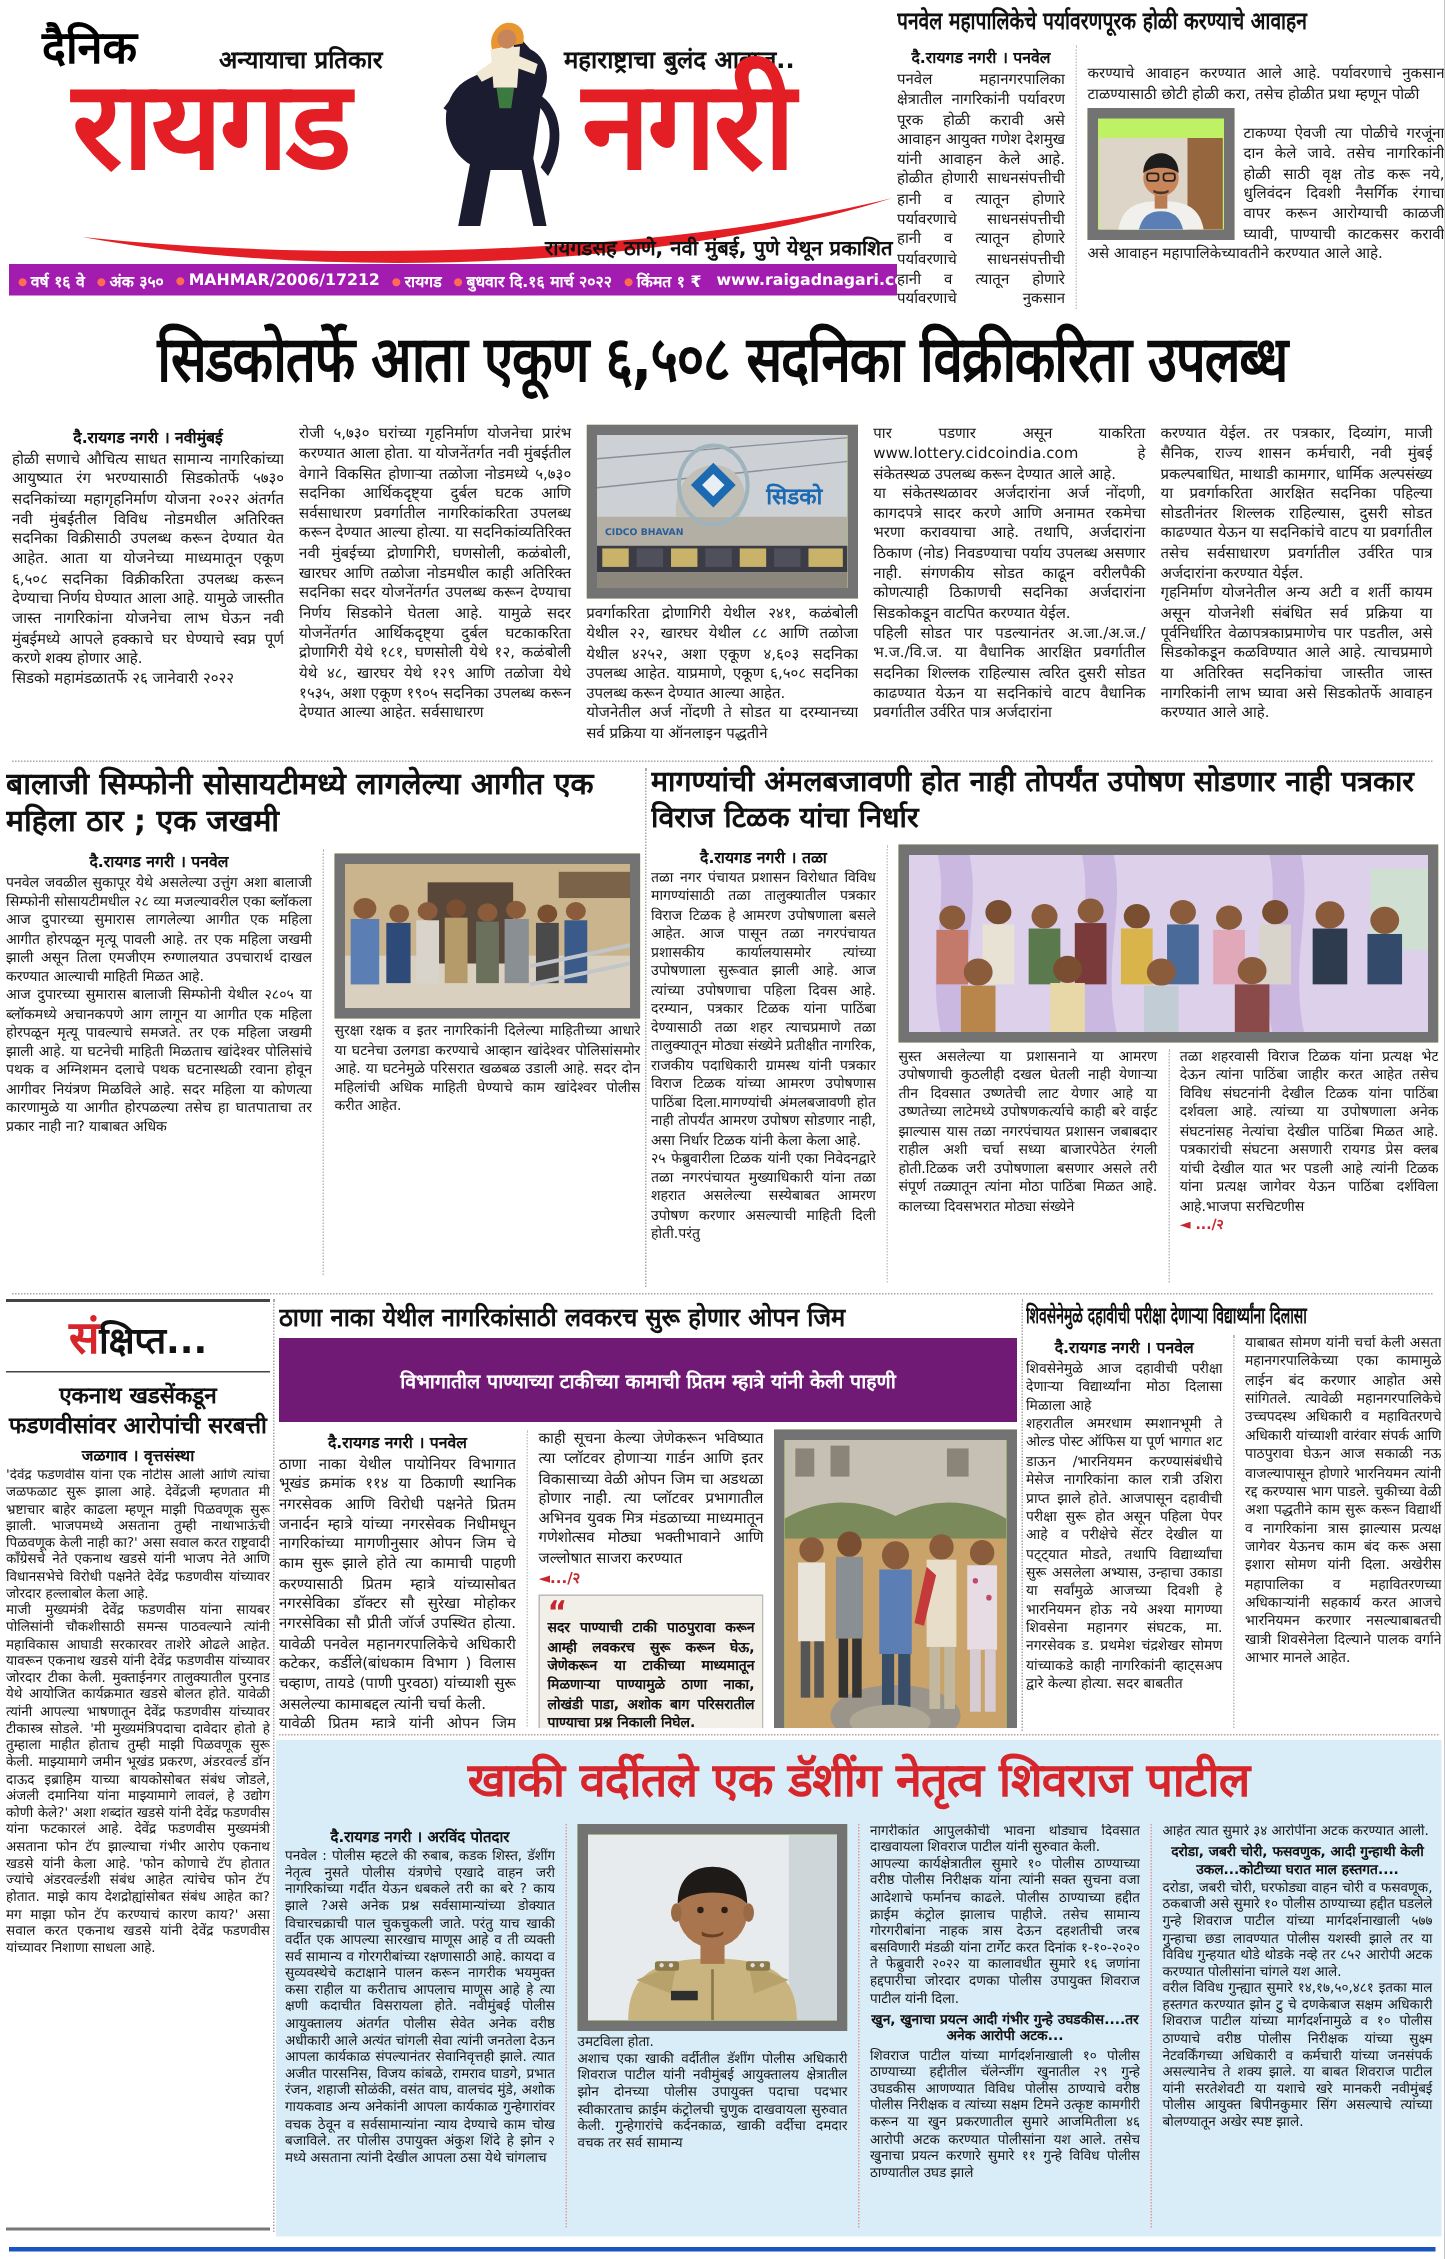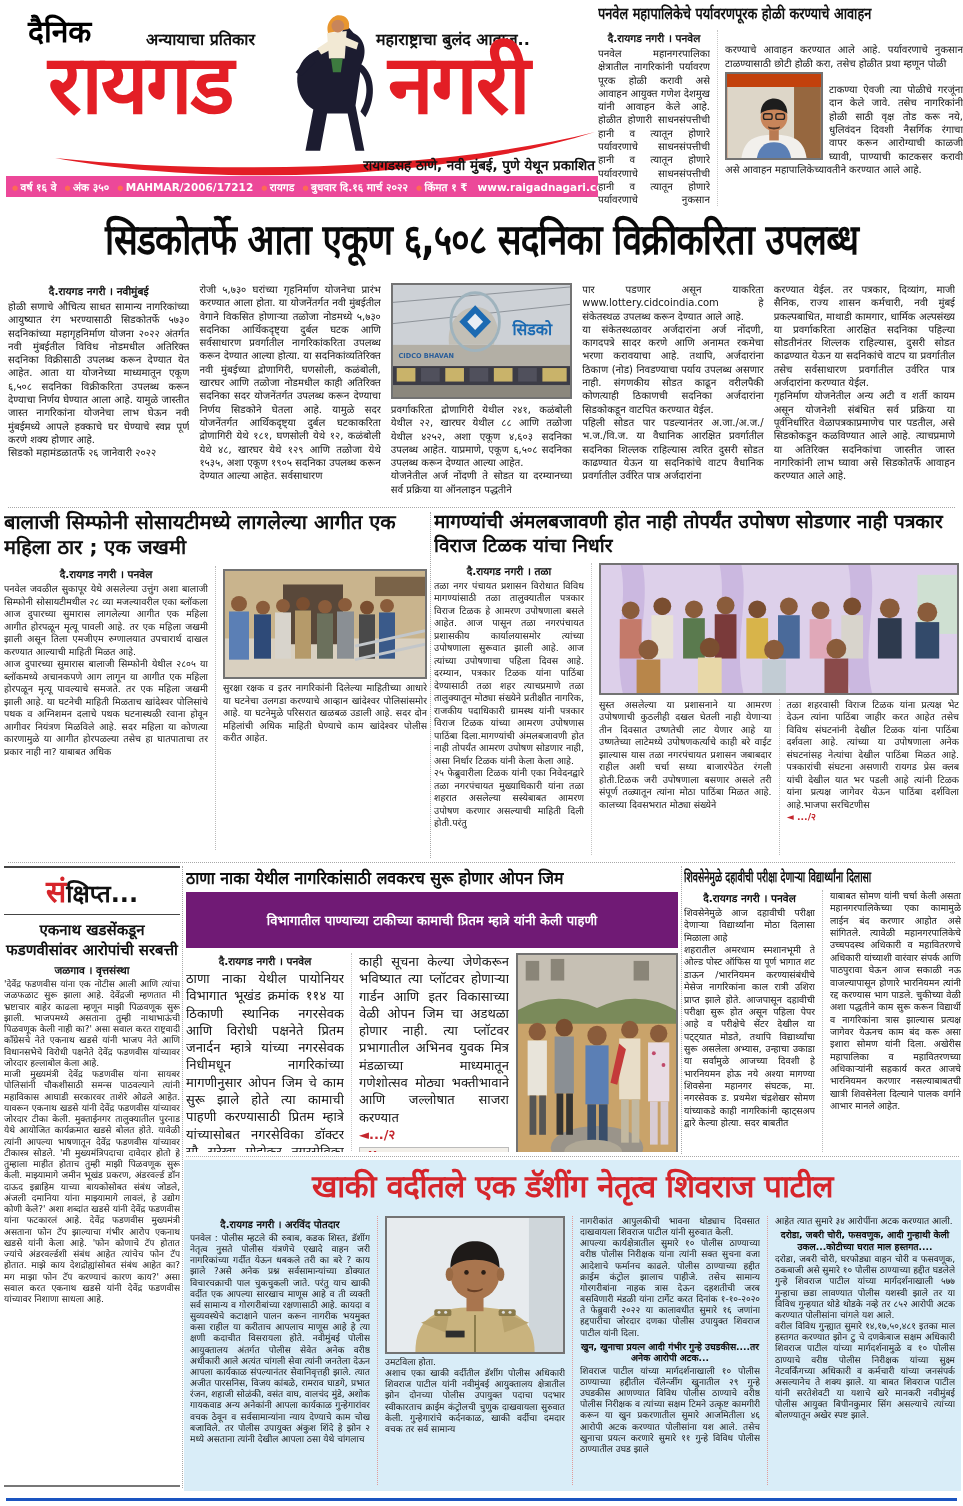--- a/index.html
+++ b/index.html
@@ -6,34 +6,34 @@
   .page{position:relative;width:963px;height:1506px;margin:0 auto;background:#ffffff;
         font-family:"DejaVu Sans","Liberation Sans",sans-serif;color:#111;overflow:hidden;}
   .abs{position:absolute;}
   h1,h2,h3,p{margin:0;}
   
   .m-dainik{left:28px;top:10px;font-family:"DejaVu Serif","Liberation Serif",serif;font-size:30px;font-weight:bold;color:#000;}
   .m-slog1{left:146px;top:28px;font-size:16px;font-weight:bold;}
   .m-slog2{left:376px;top:28px;font-size:16px;font-weight:bold;}
   .m-title{font-size:82px;line-height:1;font-weight:bold;color:#e31e25;letter-spacing:-2px;}
   .m-pub{right:368px;top:156px;font-size:13.5px;font-weight:bold;}
-  .m-infobar{left:6px;top:176px;width:592px;height:21px;background:#ec4899;color:#fff;
+  .m-infobar{left:6px;top:176px;width:592px;height:21px;background:#a21caf;color:#fff;
              font-size:10.5px;font-weight:bold;display:flex;align-items:center;padding:0 6px;box-sizing:border-box;white-space:nowrap;overflow:hidden;}
   .m-infobar span.itm::before{content:"● ";color:#ff6a55;font-size:7px;vertical-align:1px;}
   .m-infobar span.itm{margin-right:8px;}
   .m-infobar .web{margin-left:2px;}
   
   .by{font-weight:bold;font-size:10.5px;text-align:center;margin:1px 0 2px;}
   .bt{font-size:10px;line-height:1.33;text-align:justify;white-space:pre-line;color:#151515;}
   .cols{display:flex;}
   .cols>*{flex:1;min-width:0;overflow:hidden;}
   .cols>*+*{border-left:1px dotted #b9b9b9;padding-left:7px;margin-left:7px;}
   .cols.nodiv>*+*{border-left:none;margin-left:0;padding-left:0;}
   .cols.nodiv{gap:10px;}
-  .photo{background:#c2410c;overflow:hidden;border:2px solid #737373;box-sizing:border-box;}
+  .photo{background:#bef264;overflow:hidden;border:7px solid #737373;box-sizing:border-box;}
   .photo svg{display:block;width:100%;height:100%;}
   .cont{color:#c4272e;font-weight:bold;white-space:nowrap;}
   .hdiv{border-top:1px dotted #a8a8a8;height:0;}
   .vdiv{border-left:1px dotted #a8a8a8;width:0;}
   
   .holi{left:598px;top:2px;width:365px;height:205px;overflow:hidden;}
   .holi h2{font-size:16px;font-weight:bold;transform:scaleX(.8);transform-origin:0 50%;white-space:nowrap;}
   .holi-body{display:flex;margin-top:6px;}
   .holi-colA{width:112px;flex:none;overflow:hidden;height:176px;}
   .holi-colB{flex:1;min-width:0;margin-left:7px;border-left:1px dotted #c5c5c5;padding-left:7px;overflow:hidden;height:176px;}
@@ -62,21 +62,21 @@
   .sank .bt{font-size:9px;line-height:1.25;}
   .sank .endrule{border-top:2px solid #777;margin-top:6px;}
   .og{left:186px;top:866px;width:492px;height:286px;overflow:hidden;}
   .og h2{font-size:17px;font-weight:bold;white-space:nowrap;transform:scaleX(.93);transform-origin:0 50%;}
   .og-banner{margin-top:3px;background:#701a75;color:#fff;font-weight:bold;font-size:13px;text-align:center;
              padding:19px 4px;white-space:nowrap;overflow:hidden;}
   .og-body{display:flex;margin-top:5px;height:228px;}
   .og-c1{width:158px;flex:none;overflow:hidden;}
   .og-c2{width:150px;flex:none;overflow:hidden;margin-left:7px;border-left:1px dotted #c5c5c5;padding-left:7px;}
   .og-photo{flex:1;margin-left:7px;height:228px;}
-  .og .bt{font-size:13px;}
+  .og .bt{font-size:10px;}
   .qbox{margin-top:4px;background:#f2efe9;border:1px solid #bbb;padding:4px 5px;}
   .qmark{color:#c4272e;font-size:20px;font-weight:bold;line-height:.6;display:block;}
   .qtext{font-size:9.3px;font-weight:bold;line-height:1.35;text-align:justify;}
   .qattr{font-size:8.8px;font-weight:bold;text-align:right;margin-top:0;}
   .ss{left:684px;top:866px;width:277px;height:288px;overflow:hidden;}
   .ss h2{font-size:15px;font-weight:bold;white-space:nowrap;transform:scaleX(.62);transform-origin:0 50%;}
   .ss .cols{margin-top:4px;height:262px;}
   .ss .bt{font-size:9.3px;}
   .khaki{left:184px;top:1160px;width:777px;height:331px;background:#d9edf8;overflow:hidden;}
   .khaki h1{text-align:center;font-size:31px;font-weight:bold;color:#d6252b;margin-top:4px;letter-spacing:-.5px;}

